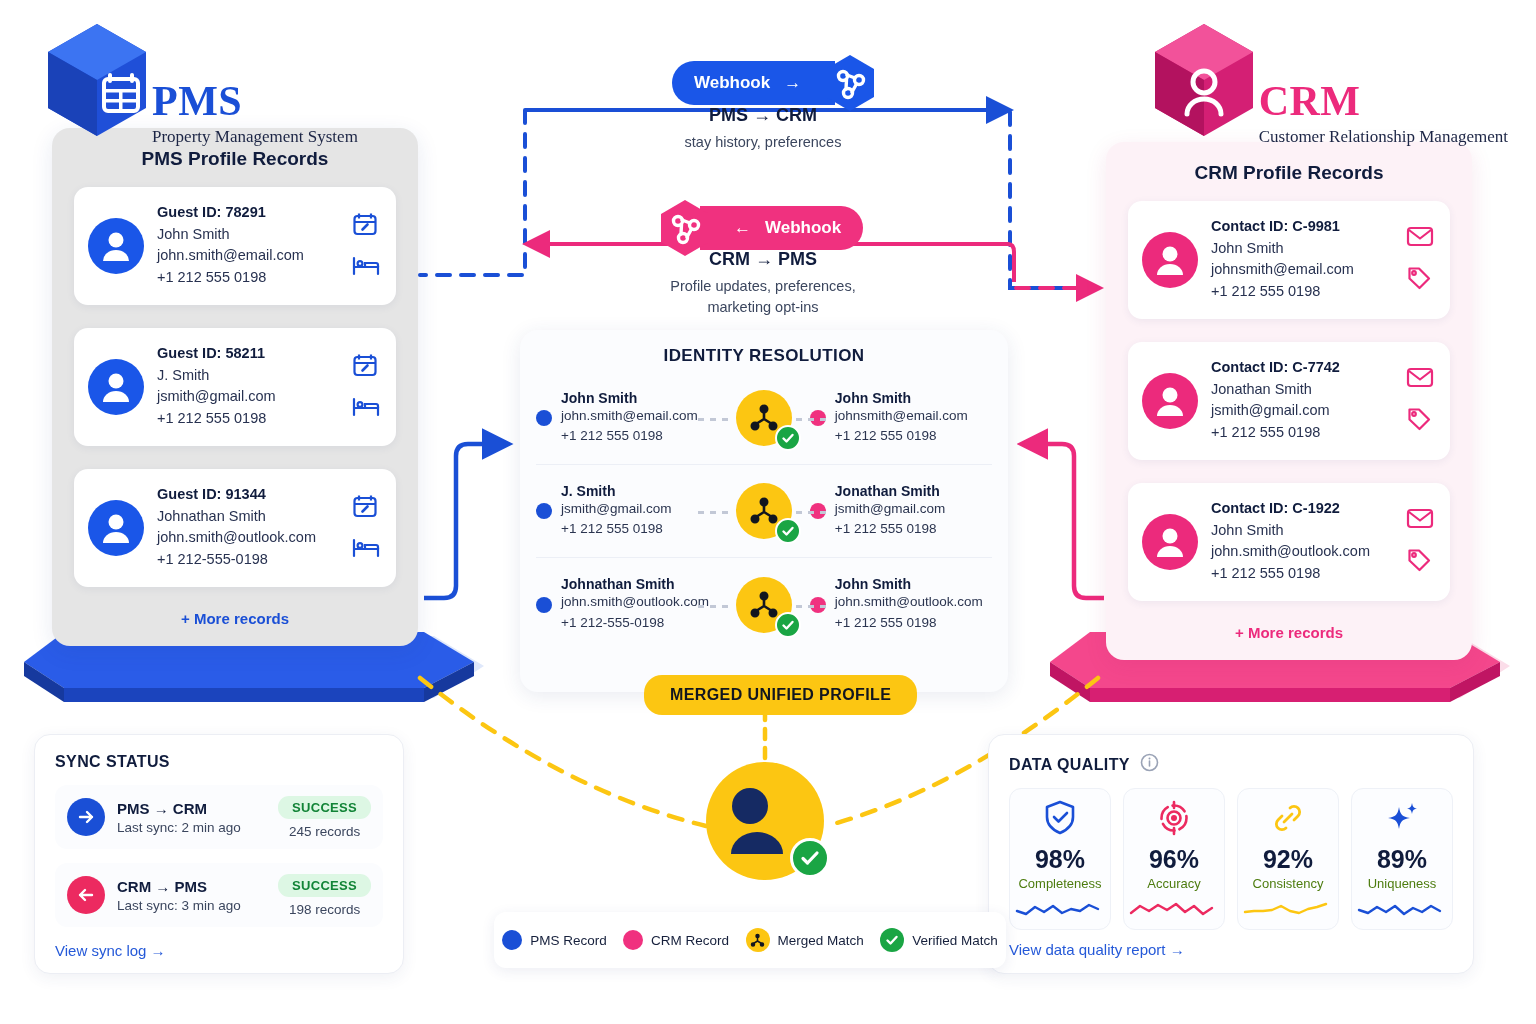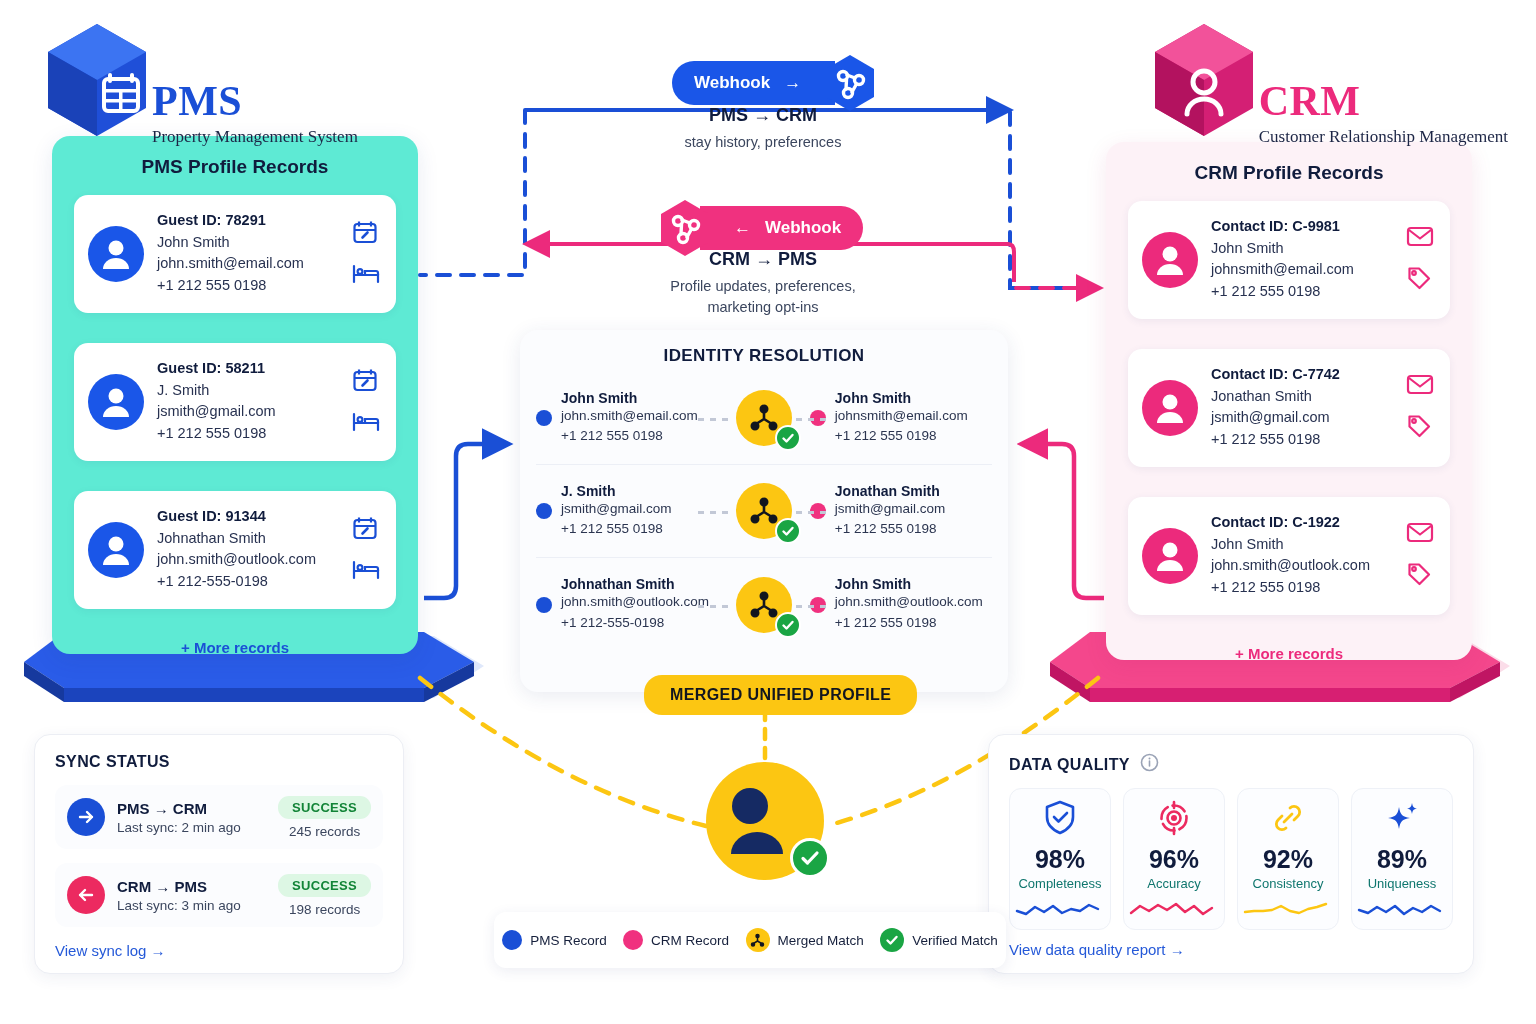--- a/index.html
+++ b/index.html
@@ -32,36 +32,36 @@
   #pms-platform { left: 18px; top: 632px; }
   #crm-platform { left: 1044px; top: 632px; }
 
   
   .panel {
     position: absolute; z-index: 3;
     border-radius: 18px;
     padding: 20px 22px 18px 22px;
   }
   #pms-panel {
-    left: 52px; top: 136px; width: 366px; height: 518px;
-    background: #5eead4;
+    left: 52px; top: 128px; width: 366px; height: 518px;
+    background: #e5e5e5;
     box-shadow: 0 6px 22px rgba(30,60,140,.10);
   }
   #crm-panel {
     left: 1106px; top: 142px; width: 366px; height: 518px;
     background: #fdf2f7;
     box-shadow: 0 6px 22px rgba(180,30,100,.10);
   }
   .panel-title {
     text-align: center; font-size: 19px; font-weight: bold;
     color: #101c3d; margin-bottom: 17px;
   }
   .rec-card {
     background: #ffffff; border-radius: 14px;
-    padding: 13px 14px; margin-bottom: 30px;
+    padding: 13px 14px; margin-bottom: 23px;
     display: flex; align-items: center; gap: 13px;
     box-shadow: 0 2px 8px rgba(40,60,120,.07);
     height: 118px;
   }
   .rec-avatar { width: 56px; height: 56px; border-radius: 50%; flex: 0 0 auto; position: relative; }
   .rec-avatar.blue { background: #1a56e8; }
   .rec-avatar.pink { background: #ec2a7c; }
   .rec-avatar svg { position: absolute; left: 12px; top: 11px; }
   .rec-body { flex: 1 1 auto; min-width: 0; }
   .rec-id { font-size: 14.5px; font-weight: bold; color: #101c3d; margin-bottom: 4px; }
@@ -179,21 +179,21 @@
     background: #fff; border: 1px solid #eceef4; border-radius: 16px;
     box-shadow: 0 4px 16px rgba(40,60,120,.07); z-index: 4; padding: 18px 20px;
   }
   .dq-head { display: flex; align-items: center; gap: 10px; }
   .dq-grid { display: flex; gap: 12px; margin-top: 12px; }
   .dq-card {
     flex: 1 1 0; background: #fcfdff; border: 1px solid #eef1f7; border-radius: 12px;
     padding: 10px 4px 8px 4px; text-align: center; height: 142px;
   }
   .dq-val { font-size: 25px; font-weight: bold; color: #101c3d; margin-top: 4px; }
-  .dq-lbl { font-size: 13px; color: #0f766e; margin-top: 2px; }
+  .dq-lbl { font-size: 13px; color: #4d7c0f; margin-top: 2px; }
   .dq-spark { margin-top: 6px; }
 
   
   #legend {
     position: absolute; left: 494px; top: 912px; width: 512px; height: 56px;
     background: #fff; border-radius: 12px; box-shadow: 0 3px 14px rgba(40,60,120,.09);
     display: flex; align-items: center; justify-content: space-around; z-index: 5;
   }
   .lg-item { display: flex; align-items: center; gap: 8px; }
   .lg-txt { font-size: 13.5px; color: #16203c; }

